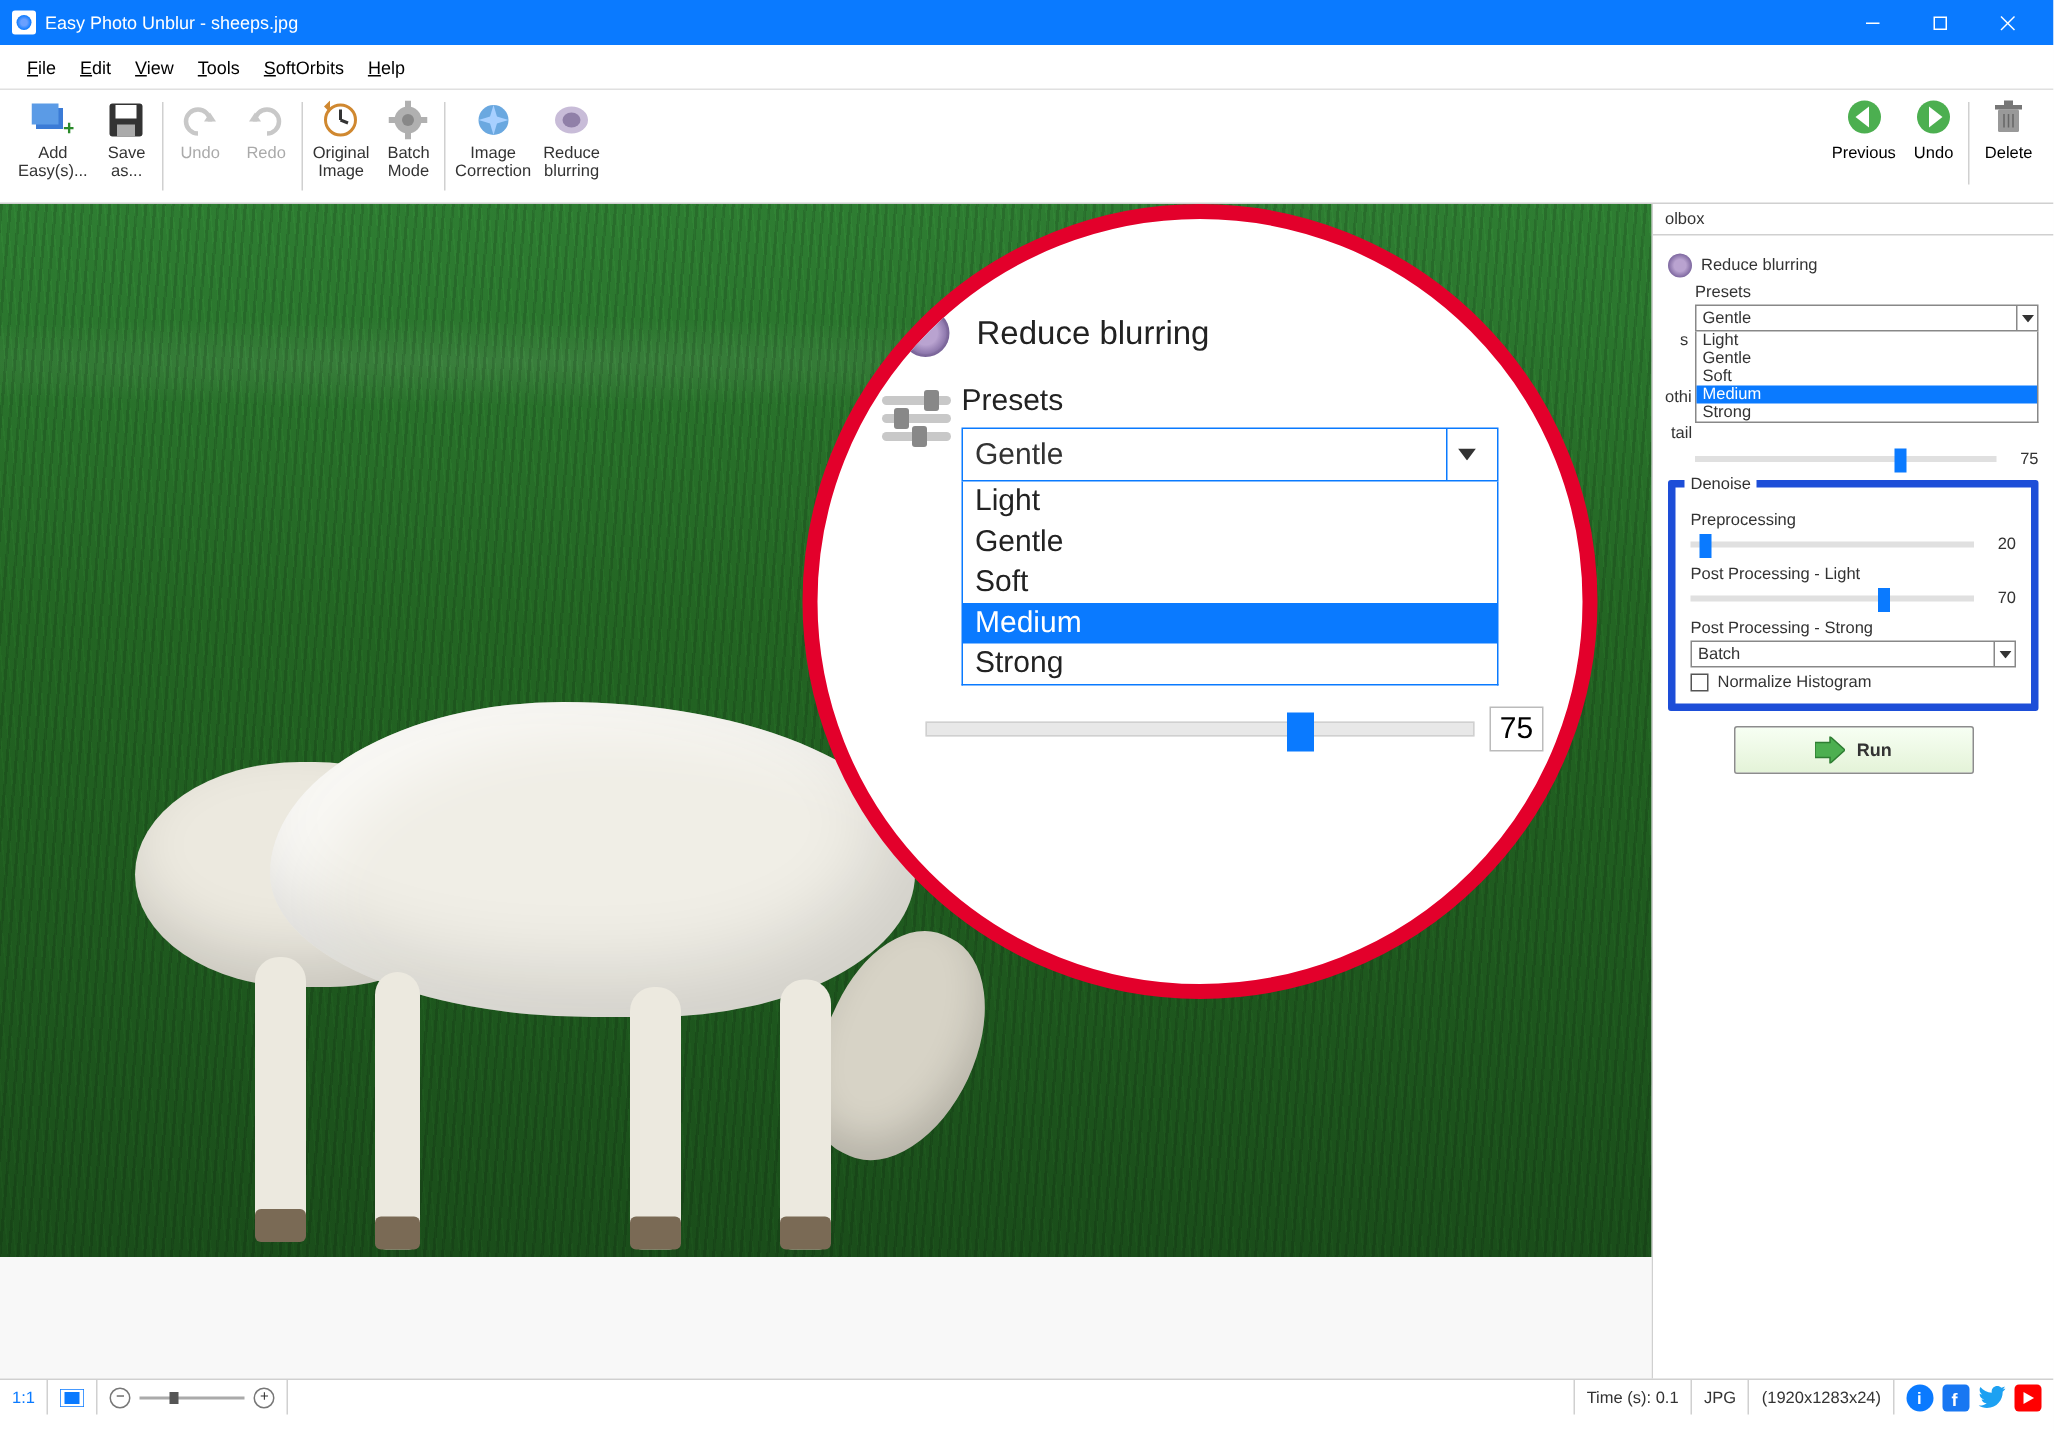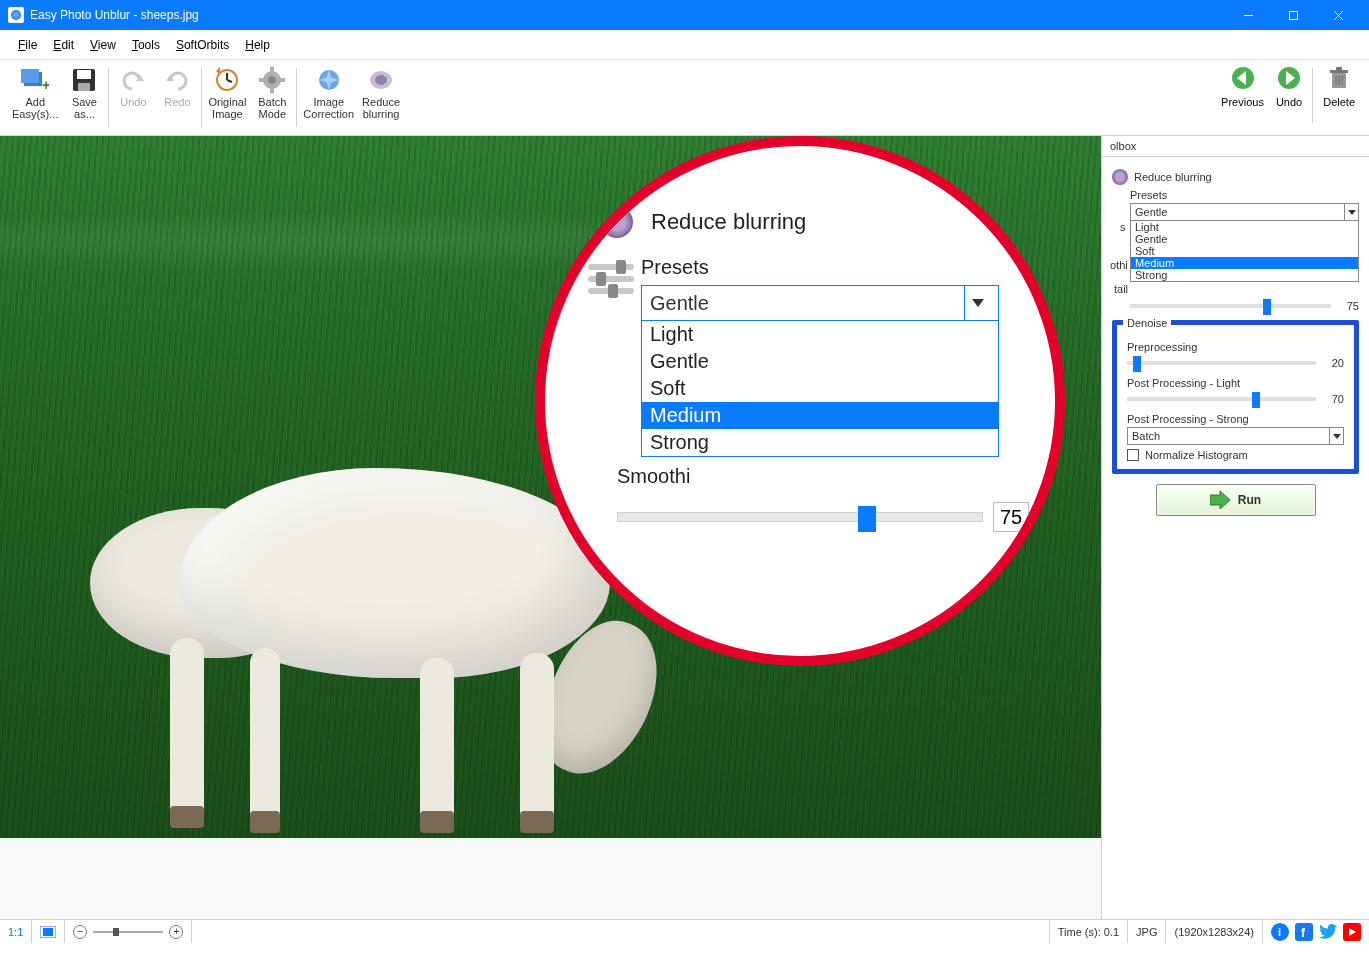--- a/index.html
+++ b/index.html
@@ -339,23 +339,20 @@
             </div>
             <div class="zc-list">
               <div>Light</div>
               <div>Gentle</div>
               <div>Soft</div>
               <div class="hl">Medium</div>
               <div>Strong</div>
             </div>
           </div>
         </div>
-        <div class="zc-sub">
-          <div class="zc-label">Smoothi</div>
-        </div>
         <div class="zc-sub" style="margin-top:14px">
           <div class="zc-slider-row">
             <div class="zc-slider">
                 <div class="zc-thumb" style="left:66%"></div>
               </div>
             <div class="zc-val">75</div>
           </div>
         </div>
       </div>
     </div>

